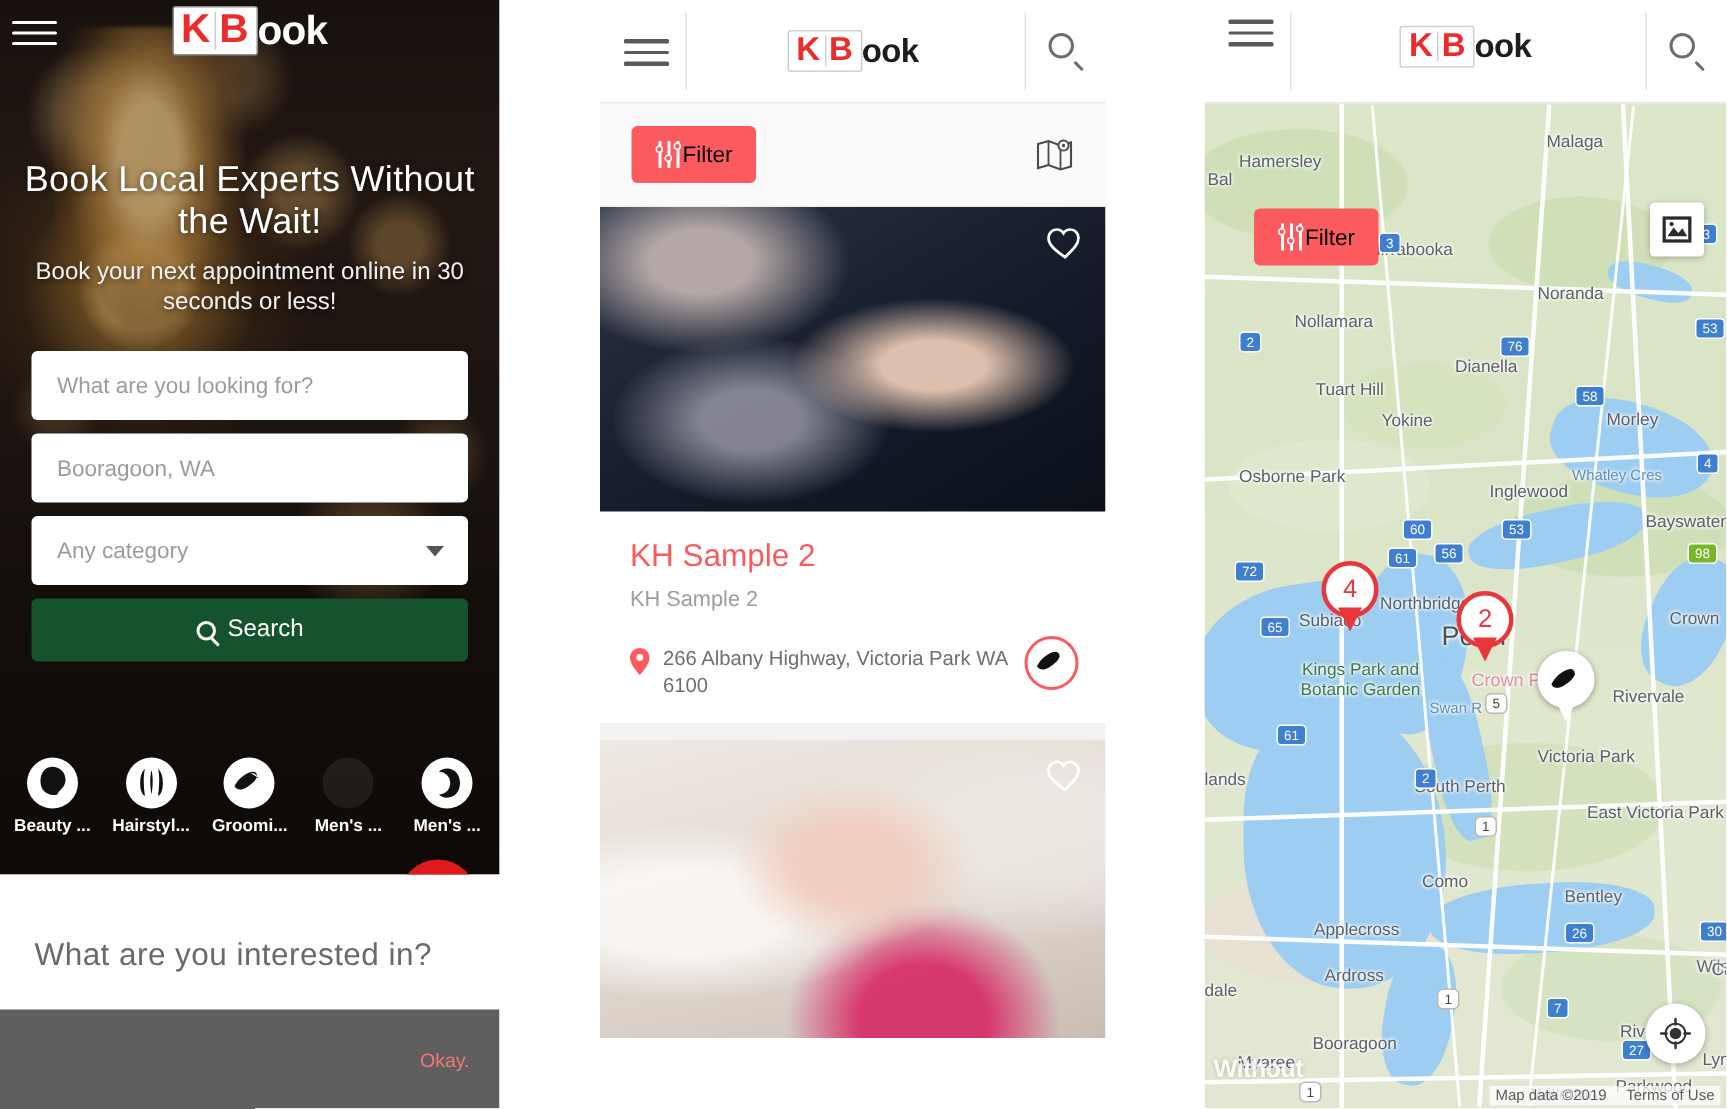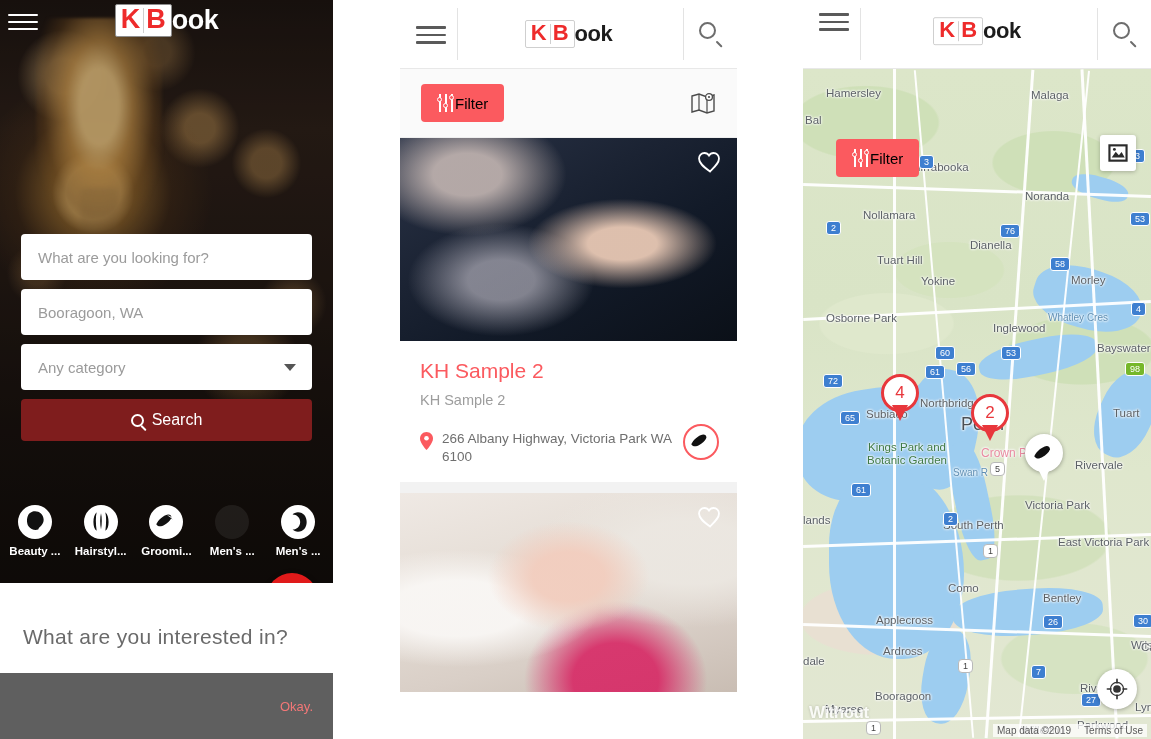--- a/index.html
+++ b/index.html
@@ -56,21 +56,21 @@
   .hero-title { color:#fff; font-size:24px; line-height:1.18; font-weight:400; letter-spacing:.2px;
      text-shadow:0 1px 4px rgba(0,0,0,.6); }
   .hero-sub { margin-top:9px; color:#f2f2f2; font-size:16px; line-height:1.25; font-weight:400;
      text-shadow:0 1px 4px rgba(0,0,0,.6); }
 
   .searchbox { position:absolute; left:21px; right:21px; top:234px; z-index:5; }
   .s-field { height:46px; background:#fff; border-radius:4px; margin-bottom:9px;
      display:flex; align-items:center; padding:0 17px; color:#9b9b9b; font-size:15px; position:relative; }
   .s-caret { position:absolute; right:16px; top:50%; margin-top:-3px; width:0;height:0;
      border-left:6px solid transparent; border-right:6px solid transparent; border-top:7px solid #555; }
-  .s-btn { height:42px; background:#7f1d1d; border-radius:4px; color:#fff; font-size:16px;
+  .s-btn { height:42px; background:#14532d; border-radius:4px; color:#fff; font-size:16px;
      display:flex; align-items:center; justify-content:center; gap:8px; cursor:pointer; font-weight:400; }
   .mag { width:13px; height:13px; border:2px solid #fff; border-radius:50%; position:relative; display:inline-block; }
   .mag:after { content:""; position:absolute; right:-5px; bottom:-4px; width:7px; height:2px;
      background:#fff; transform:rotate(45deg); border-radius:1px; }
 
   .cats { position:absolute; left:0; right:0; top:505px; display:flex; z-index:5; padding:0 2px; }
   .cat { flex:1; text-align:center; cursor:pointer; }
   .cat-ic { width:34px; height:34px; margin:0 auto 6px; border-radius:50%;
      background:#fff; display:flex; align-items:center; justify-content:center; overflow:hidden; }
   .cat-ic.ghost { background:rgba(255,255,255,.07); }
@@ -220,20 +220,24 @@
         </div>
 
       <div class="brand">
         <span class="brand-book">
           <span class="brand-k">K</span>
           <span class="brand-b">B</span>
         </span>
         <span class="brand-rest">ook</span>
       </div>
 
+      <div class="hero-copy">
+        <div class="hero-title">Book Local Experts Without the Wait!</div>
+        <div class="hero-sub">Book your next appointment online in 30 seconds or less!</div>
+      </div>
 
       <div class="searchbox">
         <div class="s-field">
           <span>What are you looking for?</span>
         </div>
         <div class="s-field">
           <span>Booragoon, WA</span>
         </div>
         <div class="s-field">
           <span>Any category</span>
@@ -475,37 +479,37 @@
               <path fill="#111" d="M3 15c2-4.5 6.5-8.5 11.5-9.5 2 0 3 1.2 3 3.2-1 3-4 5.3-7.3 7.3-2.2 1.2-5.2 2.2-7.2-1z"></path>
             </svg>
         </div>
       </div>
 
       <div class="gwm">Without</div>
       <div class="map-credits">
         <span>Map data ©2019</span>
         <span>Terms of Use</span>
       </div>
-    <div class="mlabel" style="left: 6px; top: 18px; padding-left: 17px;">Hamersley</div>
+    <div class="mlabel" style="left: 6px; top: 33px; padding-left: 17px;">Hamersley</div>
         <div class="mlabel" style="left: 2px; top: 45px;">Bal</div>
         <div class="mlabel" style="left: 228px; top: 20px;">Malaga</div>
         <div class="mlabel" style="left: 108px; top: 92px;">Mirrabooka</div>
         <div class="mlabel" style="left: 60px; top: 140px;">Nollamara</div>
         <div class="mlabel" style="left: 222px; top: 121px;">Noranda</div>
         <div class="mlabel" style="left: 74px; top: 185px;">Tuart Hill</div>
         <div class="mlabel" style="left: 118px; top: 206px;">Yokine</div>
         <div class="mlabel" style="left: 167px; top: 170px;">Dianella</div>
         <div class="mlabel" style="left: 268px; top: 205px;">Morley</div>
         <div class="mlabel" style="left: 23px; top: 243px;">Osborne Park</div>
         <div class="mlabel" style="left: 190px; top: 253px;">Inglewood</div>
         <div class="mlabel" style="left: 294px; top: 273px;">Bayswater</div>
         <div class="mlabel" style="left: 63px; top: 339px;">Subiaco</div>
         <div class="mlabel" style="left: 117px; top: 328px;">Northbridge</div>
         <div class="mlabel big" style="left: 158px; top: 345px;">Perth</div>
-        <div class="mlabel" style="left: 310px; top: 338px;">Tuart</div>
+        <div class="mlabel" style="left: 310px; top: 338px;">Crown</div>
         <div class="mlabel" style="left: 330px; top: 312px; padding-left: 27px;">As</div>
         <div class="mlabel park" style="left: 58px; top: 372px; width: 92px; white-space: normal; text-align: center; line-height: 1.15;">Kings Park and Botanic Garden</div>
         <div class="mlabel" style="color: rgb(232, 138, 160); font-size: 12px; left: 178px; top: 377px;">Crown Perth</div>
         <div class="mlabel" style="left: 272px; top: 390px;">Rivervale</div>
         <div class="mlabel" style="left: 222px; top: 430px;">Victoria Park</div>
         <div class="mlabel" style="left: 0px; top: 445px;">lands</div>
         <div class="mlabel" style="left: 140px; top: 450px;">South Perth</div>
         <div class="mlabel" style="left: 255px; top: 467px;">East Victoria Park</div>
         <div class="mlabel" style="left: 145px; top: 513px;">Como</div>
         <div class="mlabel" style="left: 240px; top: 523px;">Bentley</div>

